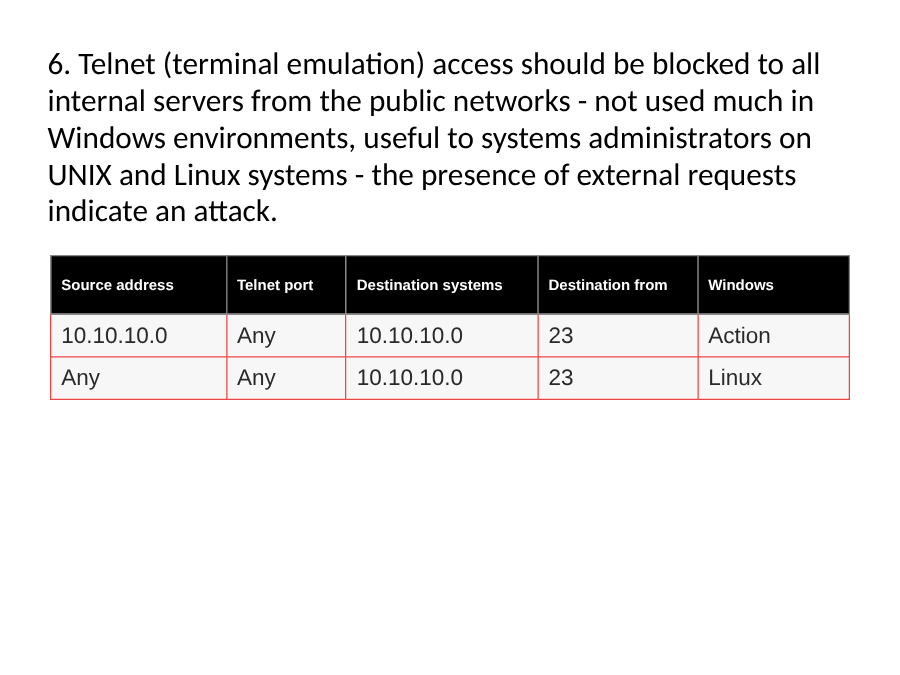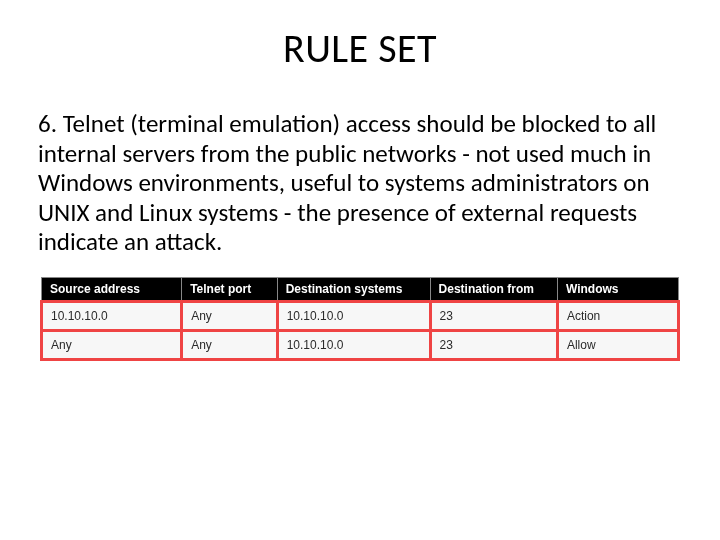--- a/index.html
+++ b/index.html
@@ -2,33 +2,32 @@
 <html><head>
 <meta charset="utf-8">
 <style>
   * { box-sizing: border-box; margin: 0; padding: 0; }
   html, body { width: 720px; height: 540px; background: #fff; font-family: Calibri, "Segoe UI", Arial, sans-serif; color: #000; }
   .slide { width: 720px; height: 540px; position: relative; padding: 0; }
   .title { font-size: 40px; font-weight: 400; text-align: center; margin-top: 24px; letter-spacing: 0.5px; }
   .body-text { font-size: 25px; line-height: 1.18; margin: 36px 38px 0 38px; font-weight: 400; }
   .table-wrap { margin: 20px 40px 0 40px; }
   table { border-collapse: collapse; width: 100%; table-layout: fixed; font-family: Arial, Helvetica, sans-serif; }
-  thead th { background: #000; color: #fff; font-weight: 700; font-size: 12px; text-align: left; padding: 4px 8px; border: 1px solid #888; }
-  tbody td { background: #f7f7f7; color: #2a2a2a; font-size: 12px; padding: 6px 8px; border: 3px solid #ef4444; }
+  thead th { background: #000; color: #fff; font-weight: 700; font-size: 12px; text-align: left; padding: 16px 8px; border: 1px solid #888; }
+  tbody td { background: #f7f7f7; color: #2a2a2a; font-size: 18px; padding: 6px 8px; border: 1px solid #ef4444; }
   col.c0 { width: 22%; }
   col.c1 { width: 15%; }
   col.c2 { width: 24%; }
   col.c3 { width: 20%; }
   col.c4 { width: 19%; }
 </style>
 </head>
 <body>
 <div class="slide">
 
-  <h1 class="title">RULE SET</h1>
 
   <p class="body-text">6. Telnet (terminal emulation) access should be blocked to all internal servers from the public networks -  not used much in Windows environments, useful to systems administrators on UNIX and Linux systems - the presence of external requests indicate an attack.</p>
 
   <div class="table-wrap">
     <table>
       <colgroup>
         <col class="c0">
           <col class="c1">
           <col class="c2">
           <col class="c3">
@@ -49,19 +48,19 @@
           <td>Any</td>
           <td>10.10.10.0</td>
           <td>23</td>
           <td>Action</td>
         </tr>
         <tr>
           <td>Any</td>
           <td>Any</td>
           <td>10.10.10.0</td>
           <td>23</td>
-          <td>Allow</td>
+          <td>Linux</td>
         </tr>
       </tbody>
     </table>
   </div>
 
 </div>
 
 </body></html>

